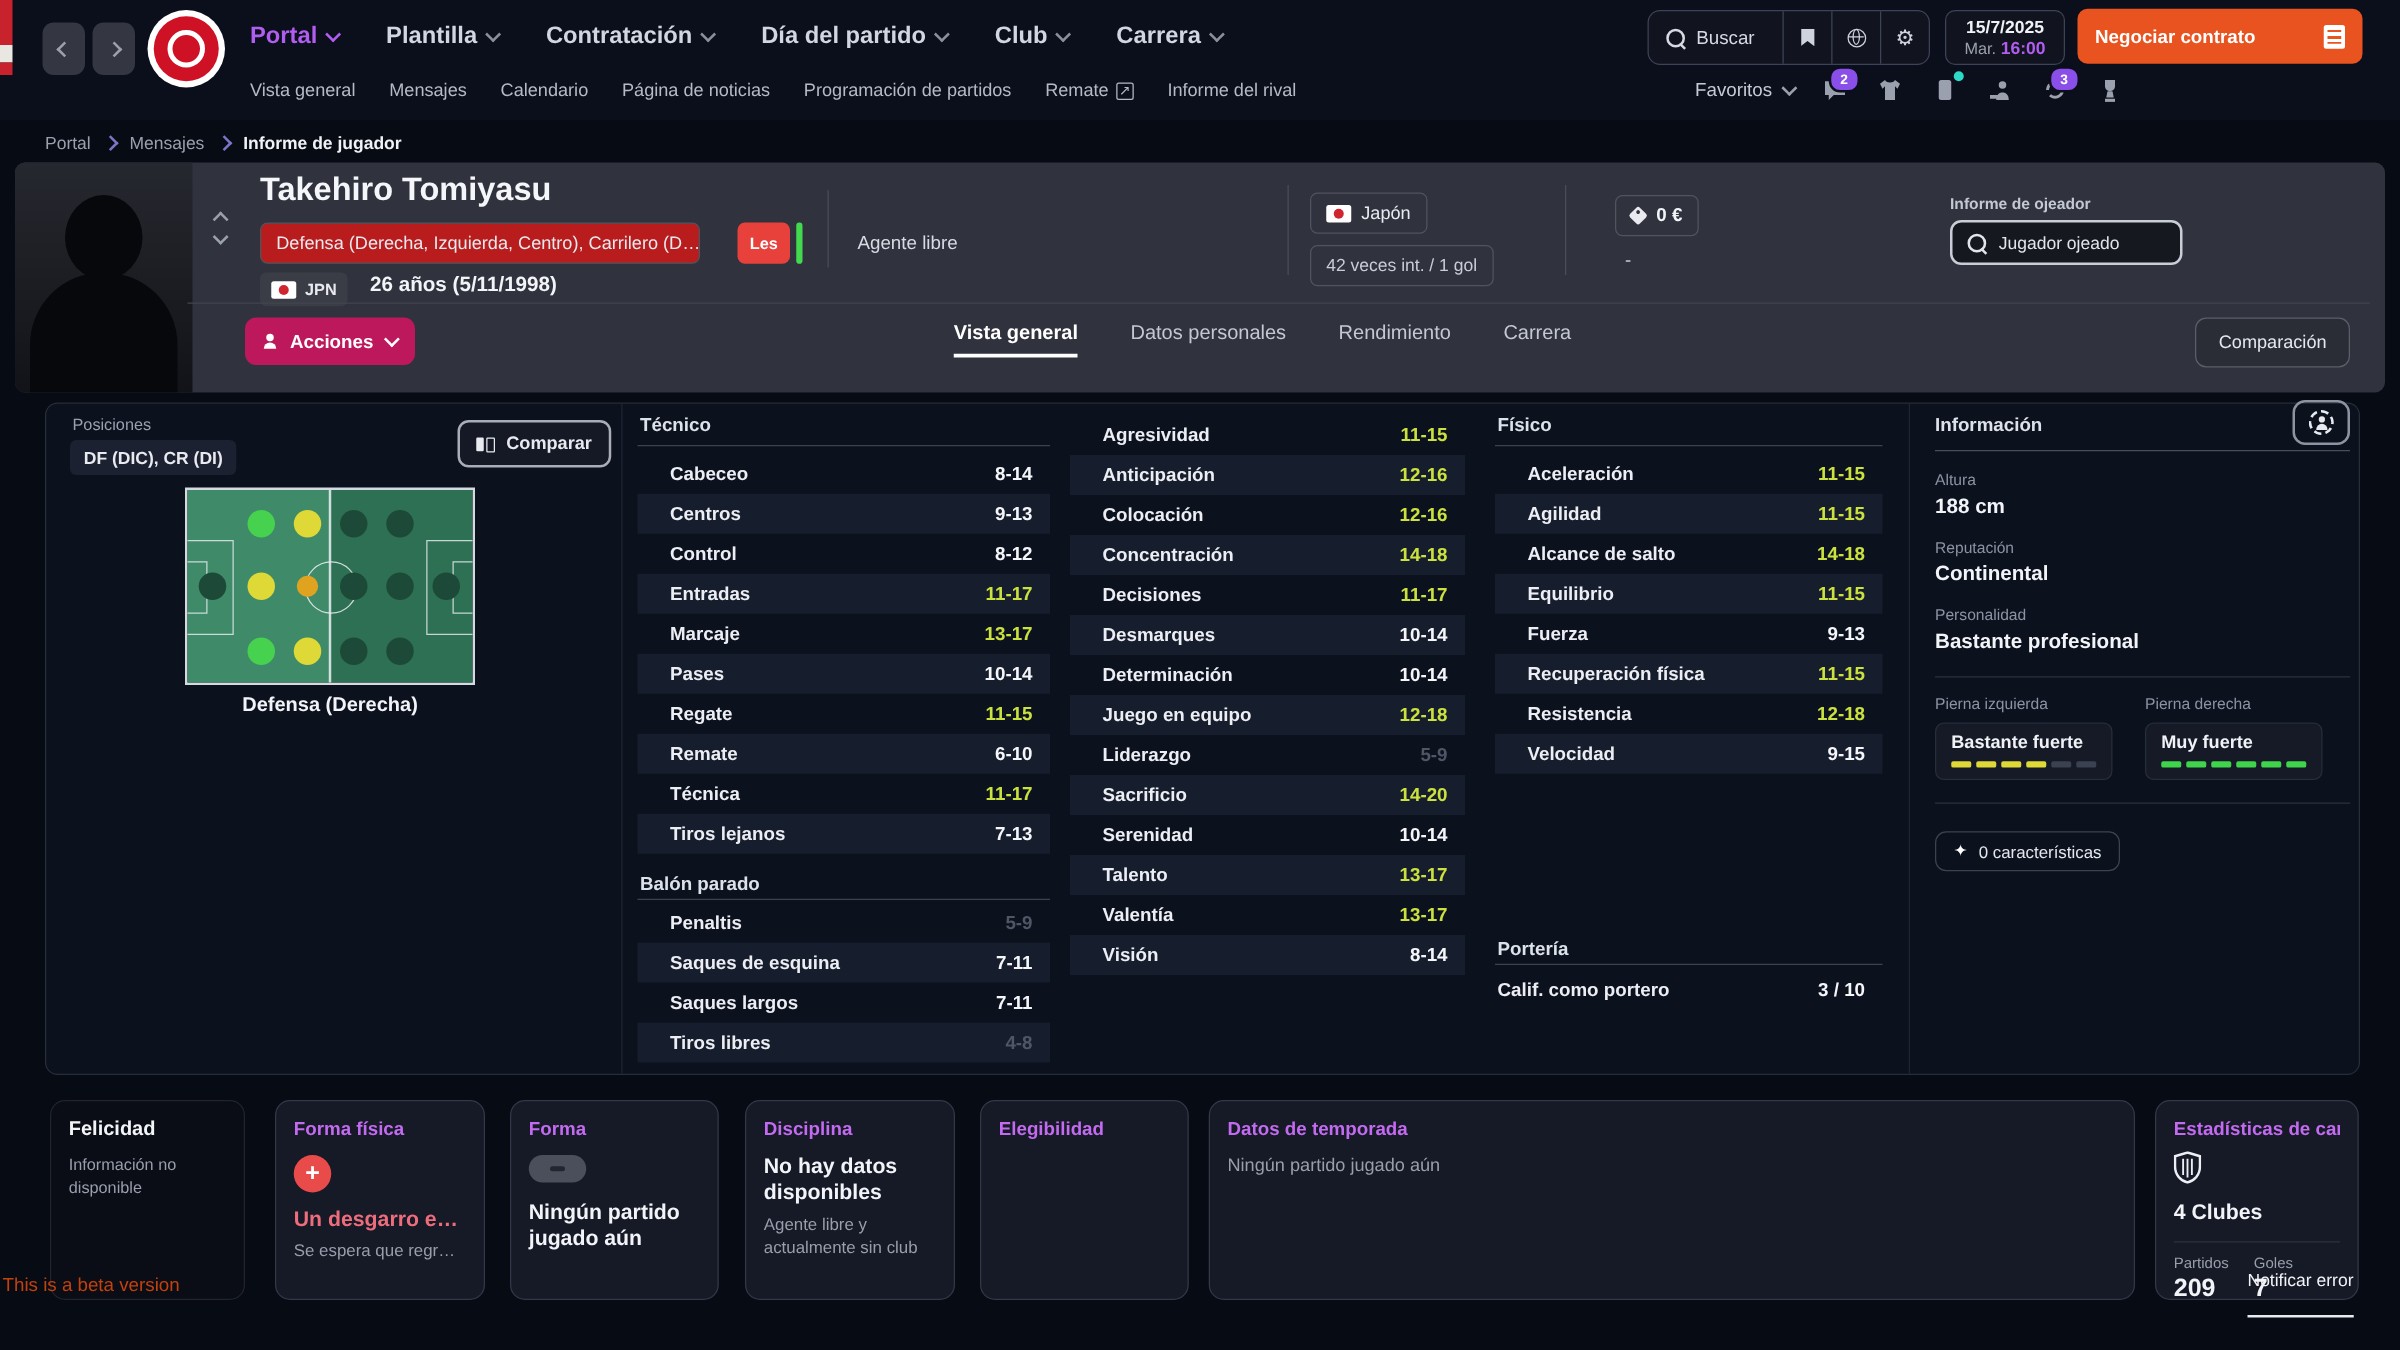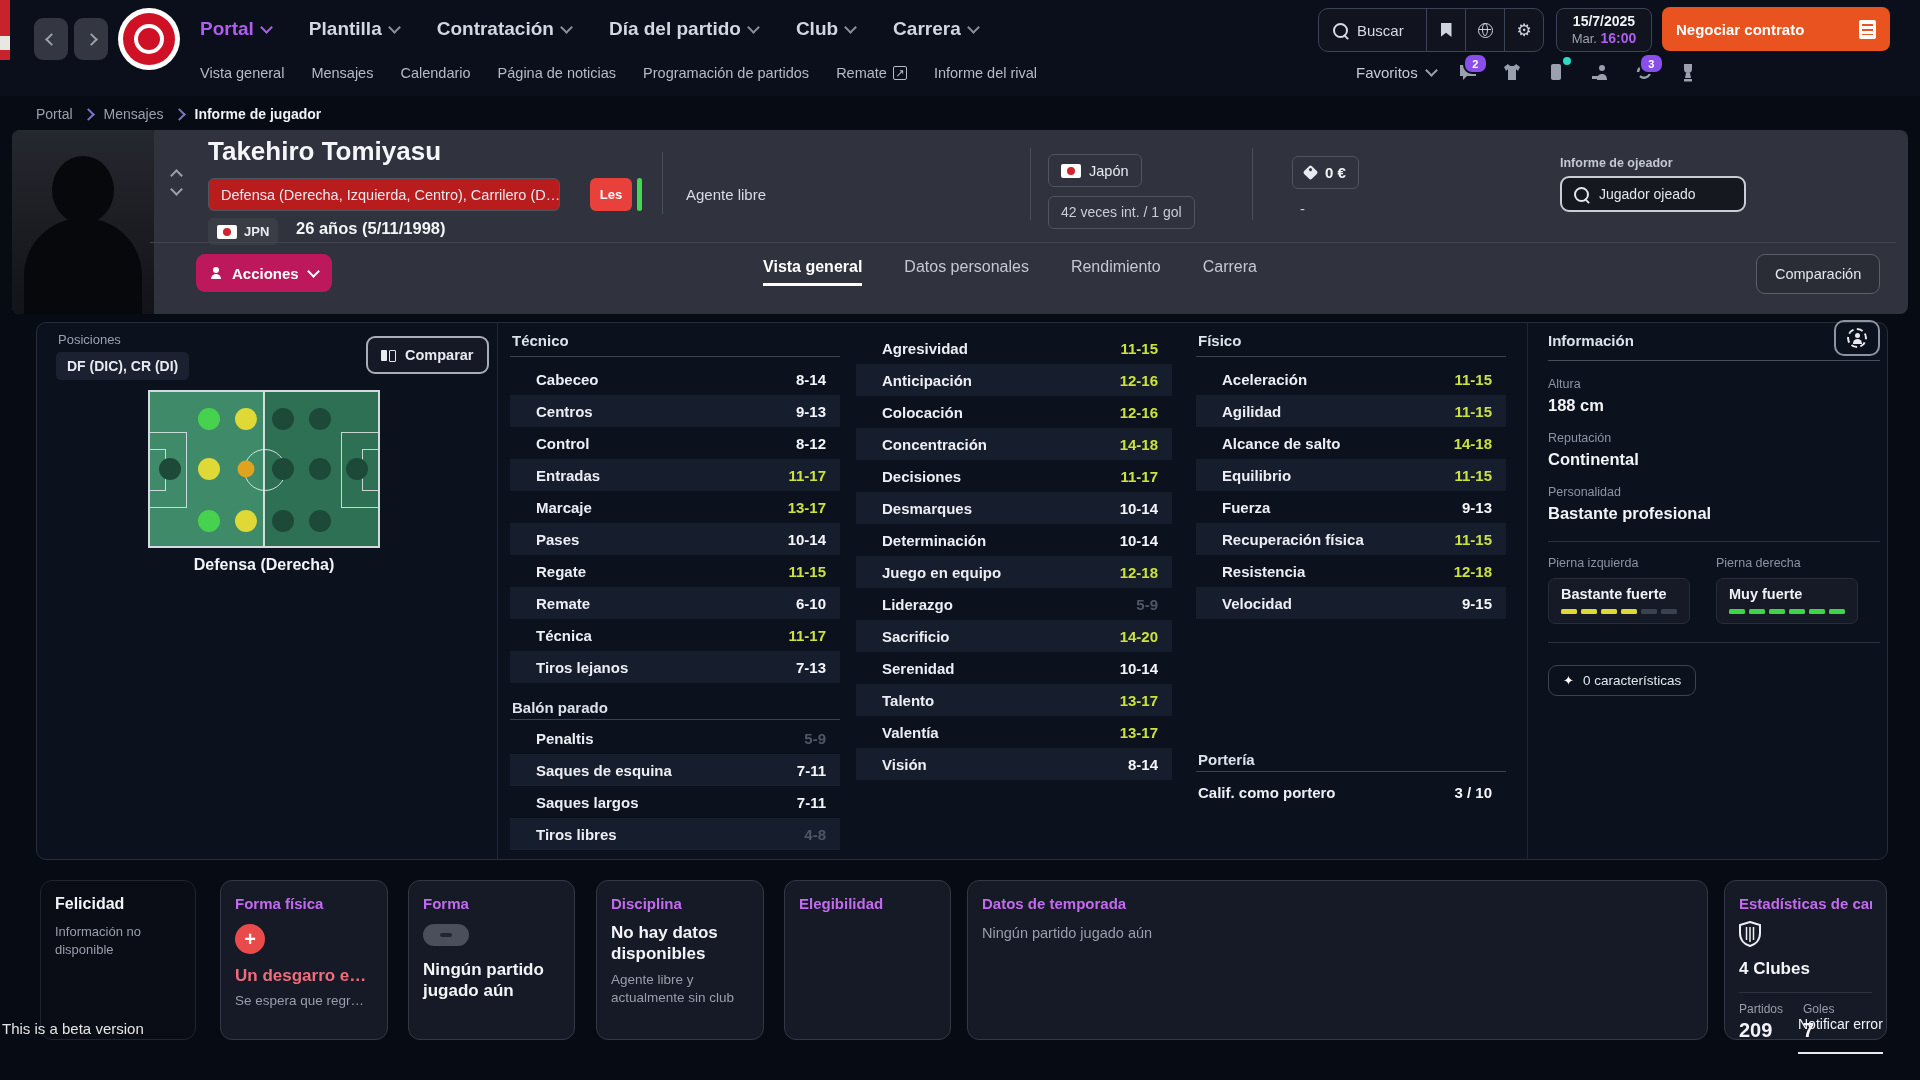--- a/index.html
+++ b/index.html
@@ -178,21 +178,21 @@
   #card-discipline .card-head{margin-top:10px;}
   #card-eligibility{left:784px;width:167px;}
   #card-season{left:967px;width:741px;}
   #card-season .card-dim{font-size:14.5px;margin-top:12px;}
   #card-career{left:1724px;width:163px;}
   #career-clubs{font-size:17px;font-weight:700;color:#f2f4f8;margin-top:8px;}
   #career-div{border-top:1px solid #2c3140;margin-top:13px;}
   #career-stats{display:flex;gap:20px;margin-top:9px;}
   .stat-label{font-size:12px;color:#989eac;}
   .stat-value{font-size:20px;font-weight:700;color:#f2f4f8;margin-top:3px;}
-  #beta{left:2px;top:1020px;font-size:15px;color:#e5e5e5;z-index:5;}
+  #beta{left:2px;top:1020px;font-size:15px;color:#c2410c;z-index:5;}
   #notify{left:1798px;top:1016px;font-size:14px;color:#f2f4f8;border-bottom:2px solid #e8eaf0;padding-bottom:20px;z-index:5;text-align:center;}
 
   
   .chev{display:inline-block;width:7px;height:7px;border-right:2px solid currentColor;border-bottom:2px solid currentColor;}
   .chev.d{transform:rotate(45deg);margin-top:-3px;}
   .chev.u{transform:rotate(-135deg);margin-top:3px;}
   .chev.l{transform:rotate(135deg);}
   .chev.r{transform:rotate(-45deg);}
   .mag{position:relative;width:11px;height:11px;border:2px solid currentColor;border-radius:50%;display:inline-block;box-sizing:content-box;}
   .mag::after{content:"";position:absolute;width:2px;height:6px;background:currentColor;transform:rotate(-45deg);left:10px;top:9px;}

